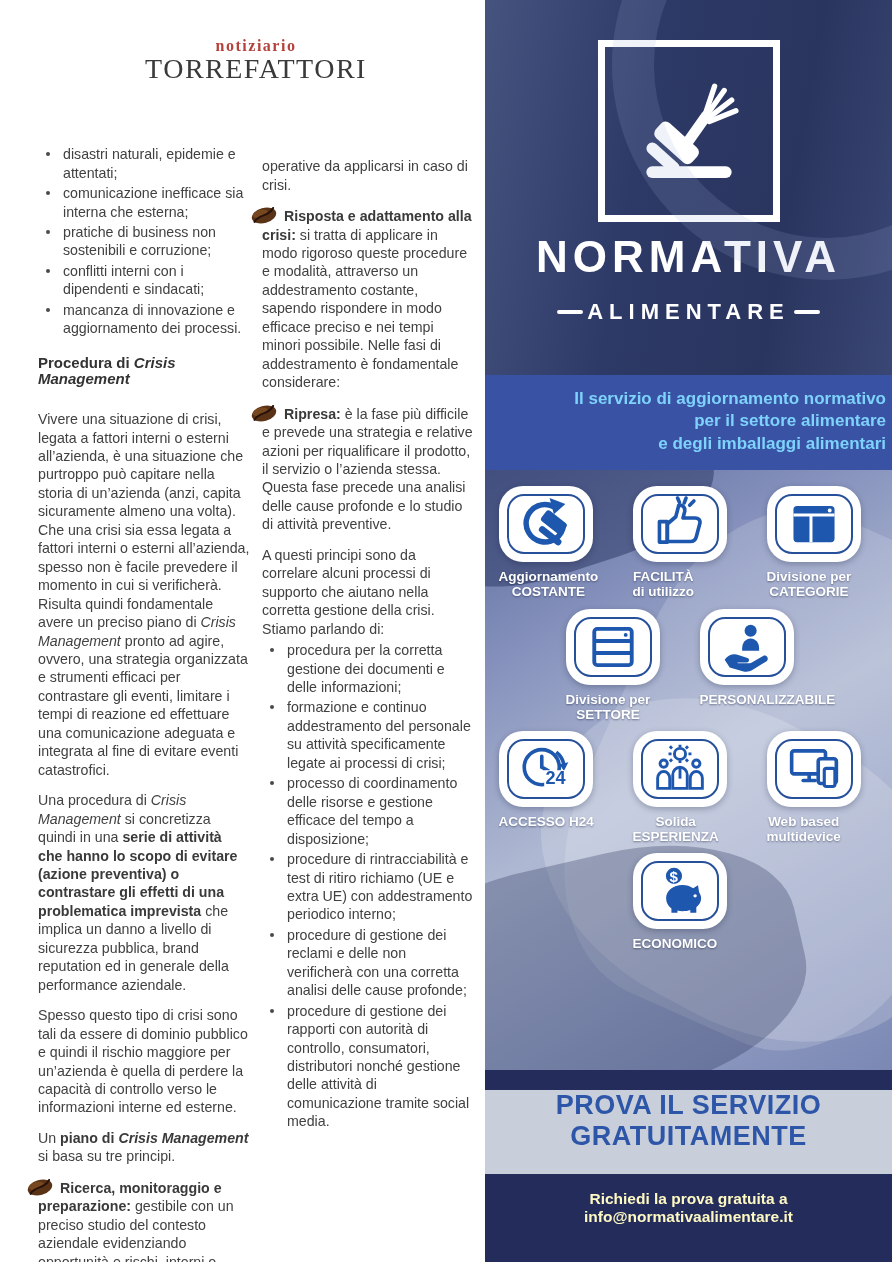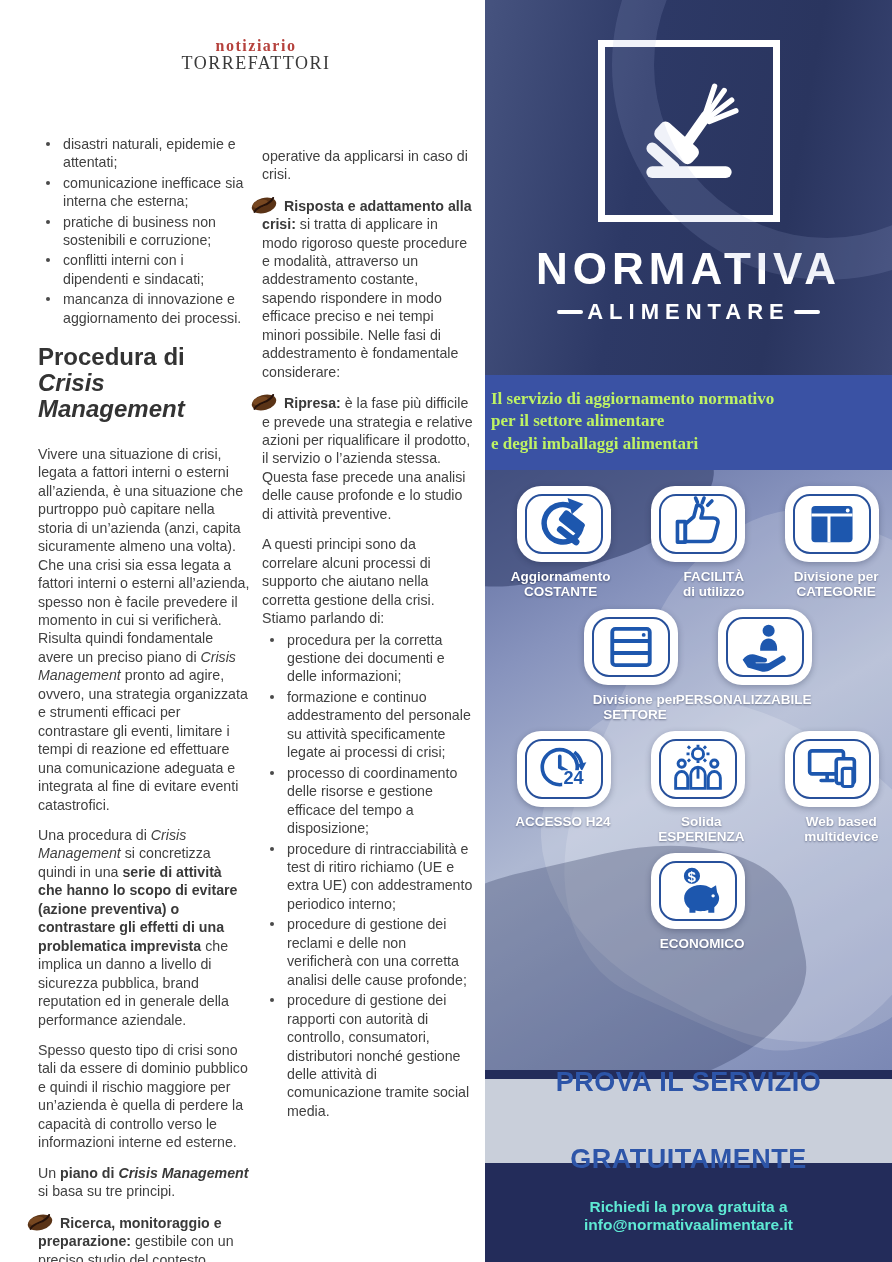--- a/index.html
+++ b/index.html
@@ -4,57 +4,57 @@
 <style>
   html,body{margin:0;padding:0;}
   body{
     width:892px;height:1262px;position:relative;background:#ffffff;
     font-family:"Liberation Sans", sans-serif;overflow:hidden;
   }
   
   .content{position:absolute;left:38px;top:0;width:436px;}
   .masthead{text-align:center;margin-top:38px;line-height:1.05;}
   .masthead-top{color:#b5413c;font-family:"Liberation Serif",serif;font-weight:bold;font-size:16px;letter-spacing:1.5px;}
-  .masthead-bottom{color:#3a3a3a;font-family:"Liberation Serif",serif;font-size:18px;letter-spacing:1.5px;margin-top:-1px;}
+  .masthead-bottom{color:#3a3a3a;font-family:"Liberation Serif",serif;font-size:28px;letter-spacing:1.5px;margin-top:-1px;}
   .cols{display:flex;gap:12px;margin-top:62px;}
   .col{width:212px;font-size:14.2px;line-height:1.3;color:#414141;}
   .para{margin:12px 0 3px;}
   .para b{color:#3a3a3a;}
-  .heading{font-size:24px;font-weight:bold;color:#333;line-height:1.08;margin:17px 0 23px;font-family:"Liberation Sans",sans-serif;}
+  .heading{font-size:15px;font-weight:bold;color:#333;line-height:1.08;margin:17px 0 23px;font-family:"Liberation Sans",sans-serif;}
   .bullets{margin:0 0 5px;}
   .bullet{position:relative;padding-left:25px;margin-bottom:2px;}
   .bullet::before{content:"";position:absolute;left:8px;top:7px;width:4px;height:4px;border-radius:50%;background:#4a4a4a;}
   .bean{display:inline-block;width:30px;height:19px;vertical-align:-4px;margin:0 5px 0 -13px;}
   .bean svg{width:100%;height:100%;display:block;}
   
   .panel{position:absolute;left:485px;top:0;width:407px;height:1262px;overflow:hidden;display:flex;flex-direction:column;background:#8d9ac2;}
   .hero{position:relative;height:375px;flex:0 0 auto;background:linear-gradient(100deg,#46537f 0%,#2d3966 38%,#2a355f 72%,#3a4674 100%);}
   .hero::after{content:"";position:absolute;right:-150px;top:-150px;width:430px;height:430px;border-radius:50%;box-shadow:inset 0 0 0 42px rgba(160,175,220,0.16);}
   .logo-box{position:absolute;left:50%;top:40px;transform:translateX(-50%);width:182px;height:182px;border:7px solid #ffffff;box-sizing:border-box;display:flex;align-items:center;justify-content:center;}
   .logo-box svg{width:128px;height:128px;}
-  .brand-title{position:absolute;top:244px;width:100%;text-align:center;color:#ffffff;font-size:44px;font-weight:bold;letter-spacing:5px;}
+  .brand-title{position:absolute;top:232px;width:100%;text-align:center;color:#ffffff;font-size:44px;font-weight:bold;letter-spacing:5px;}
   .brand-sub{position:absolute;top:299px;width:100%;display:flex;justify-content:center;align-items:center;gap:4px;color:#ffffff;font-size:22px;font-weight:bold;letter-spacing:6px;}
   .dash{width:26px;height:4px;background:#ffffff;border-radius:2px;flex:0 0 auto;}
-  .tagline{flex:0 0 auto;background:#3a52a4;color:#bef264;text-align:left;font-weight:bold;font-size:17px;line-height:1.32;padding:13px 6px 15px;font-family:Liberation Serif, serif;}
+  .tagline{flex:0 0 auto;background:#3a52a4;color:#7dd3fc;text-align:right;font-weight:bold;font-size:17px;line-height:1.32;padding:13px 6px 15px;}
   .features{position:relative;flex:1 1 auto;background:linear-gradient(150deg,#5c6a9e 0%,#8793bd 25%,#aeb8d2 50%,#97a3c6 72%,#7b88b4 100%);overflow:hidden;}
   .streak{position:absolute;}
   .s1{left:-70px;top:-50px;width:300px;height:150px;background:rgba(40,51,95,0.5);transform:rotate(-18deg);border-radius:40%;}
   .s2{right:-90px;top:50px;width:380px;height:520px;background:rgba(255,255,255,0.16);transform:rotate(24deg);border-radius:34%;}
   .s3{left:-110px;bottom:-30px;width:430px;height:240px;background:rgba(30,40,80,0.28);transform:rotate(-13deg);border-radius:40%;}
   .s4{left:50px;top:250px;width:420px;height:300px;background:rgba(255,255,255,0.18);transform:rotate(28deg);border-radius:45%;}
   .feat-rows{position:relative;display:flex;flex-direction:column;align-items:center;padding-top:16px;gap:9px;}
   .feat-row{display:flex;justify-content:center;gap:22px;}
-  .feat{width:112px;display:flex;flex-direction:column;align-items:flex-end;}
+  .feat{width:112px;display:flex;flex-direction:column;align-items:flex-start;}
   .card{width:94px;height:76px;background:#ffffff;border-radius:24px;box-shadow:0 2px 6px rgba(20,30,60,0.3);position:relative;display:flex;align-items:center;justify-content:center;}
   .card::before{content:"";position:absolute;inset:8px;border:2.5px solid #27509b;border-radius:17px;}
   .card svg{width:58px;height:58px;position:relative;}
   .feat-label{margin-top:7px;text-align:center;color:#ffffff;font-weight:bold;font-size:13.5px;line-height:1.12;text-shadow:0 1px 2px rgba(10,20,50,0.45);}
   .bottom{flex:0 0 auto;height:192px;background:#232c5a;position:relative;}
-  .cta{margin-top:9px;background:#c9cfda;height:84px;display:flex;flex-direction:column;align-items:center;justify-content:center;color:#2d55a8;font-weight:bold;font-size:27px;line-height:1.16;letter-spacing:0.5px;gap:45px;}
-  .panel-footer{text-align:center;color:#5eead4;font-weight:bold;font-size:15.5px;margin-top:35px;}
+  .cta{margin-top:20px;background:#c9cfda;height:84px;display:flex;flex-direction:column;align-items:center;justify-content:flex-start;color:#2d55a8;font-weight:bold;font-size:27px;line-height:1.16;letter-spacing:0.5px;}
+  .panel-footer{text-align:center;color:#fef9c3;font-weight:bold;font-size:15.5px;margin-top:16px;}
 </style>
 </head>
 <body>
 
 <div class="content">
   <header class="masthead">
     <div class="masthead-top">notiziario</div>
     <div class="masthead-bottom">TORREFATTORI</div>
   </header>
   <div class="cols">

